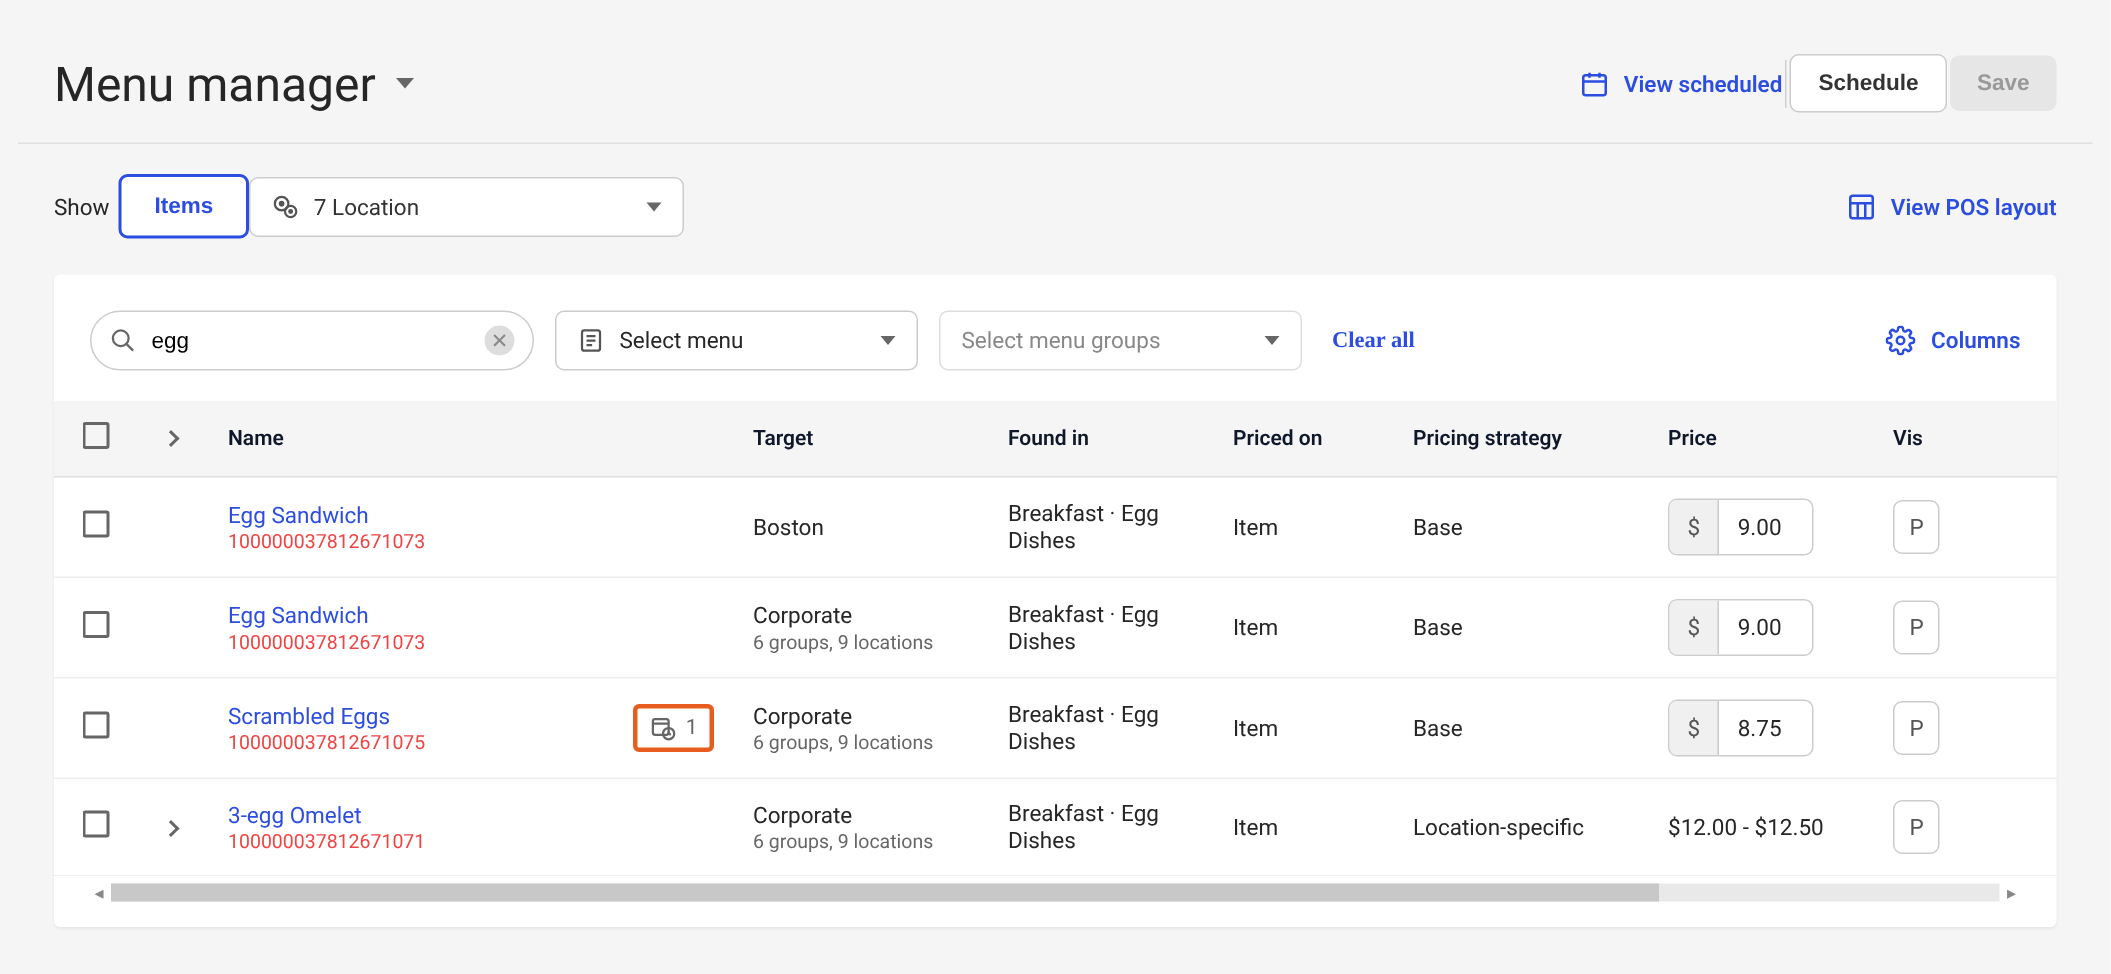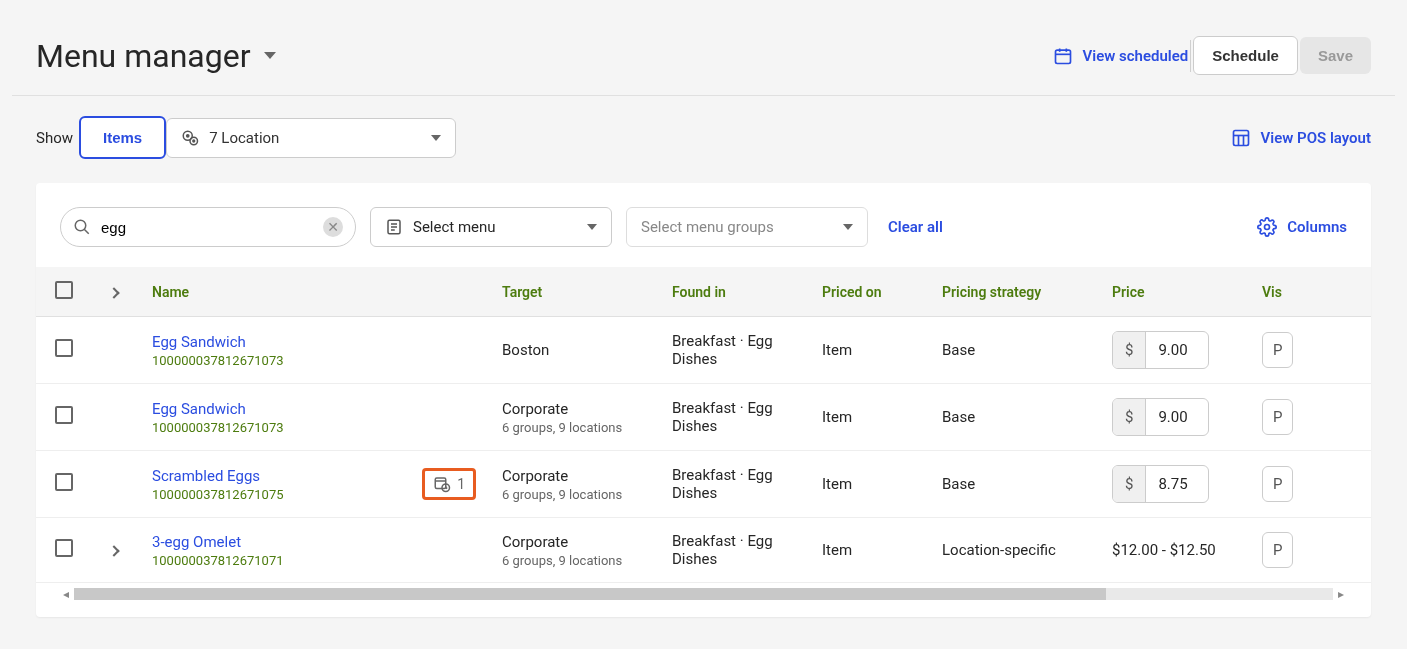--- a/index.html
+++ b/index.html
@@ -70,35 +70,35 @@
       display: inline-flex; align-items: center; justify-content: space-between;
       border: 1px solid #ccc; border-radius: 6px;
       padding: 10px 14px; width: 242px; cursor: pointer; font-size: 15px;
     }
     .select-box.placeholder { color: #888; border-color: #ddd; }
     .spacer { flex: 1; }
     .table-wrap { overflow-x: auto; }
     table { border-collapse: collapse; width: 100%; min-width: 1340px; }
     th, td { text-align: left; padding: 14px 16px; vertical-align: middle; }
     thead tr { background: #f5f5f5; }
-    th { font-weight: 600; font-size: 14px; color: #4d7c0f; border-bottom: 1px solid #e0e0e0; }
+    th { font-weight: 600; font-size: 14px; color: #0f172a; border-bottom: 1px solid #e0e0e0; }
     tbody td { border-bottom: 1px solid #eee; font-size: 15px; }
     .col-check { width: 56px; text-align: center; }
     .col-expand { width: 44px; text-align: center; }
     .checkbox {
       width: 18px; height: 18px; border: 2px solid #666; border-radius: 2px;
       display: inline-block; cursor: pointer;
     }
     .chevron-right-icon {
       display: inline-block; width: 8px; height: 8px;
       border-right: 2px solid #666; border-top: 2px solid #666;
       transform: rotate(45deg);
     }
     .item-name { color: #2b4de0; font-weight: 400; font-size: 15px; }
-    .item-id { color: #4d7c0f; font-size: 13px; margin-top: 2px; }
+    .item-id { color: #ef4444; font-size: 13px; margin-top: 2px; }
     .sub-text { color: #666; font-size: 13px; margin-top: 2px; }
     .price-input {
       display: inline-flex; align-items: stretch; border: 1px solid #ccc;
       border-radius: 6px; overflow: hidden; height: 38px;
     }
     .price-prefix {
       background: #f0f0f0; padding: 0 12px; display: inline-flex; align-items: center;
       border-right: 1px solid #ccc; color: #555;
     }
     .price-val { padding: 0 16px 0 12px; display: inline-flex; align-items: center; min-width: 62px; }
@@ -192,21 +192,21 @@
               <line x1="8" y1="16" x2="13" y2="16"></line>
             </svg>
           <span>Select menu</span>
         </span>
         <span class="caret-sm"></span>
       </div>
       <div class="select-box placeholder">
         <span>Select menu groups</span>
         <span class="caret-sm"></span>
       </div>
-      <a class="link-blue" style="margin-left:6px;">Clear all</a>
+      <a class="link-blue" style="margin-left:6px;font-family:Liberation Serif, serif;">Clear all</a>
       <span class="spacer"></span>
       <a class="link-blue">
         <svg width="20" height="20" viewBox="0 0 24 24" fill="none" stroke="#2b4de0" stroke-width="2">
             <circle cx="12" cy="12" r="3"></circle>
             <path d="M19.4 15a1.7 1.7 0 0 0 .34 1.87l.06.06a2 2 0 1 1-2.83 2.83l-.06-.06a1.7 1.7 0 0 0-1.87-.34 1.7 1.7 0 0 0-1 1.56V21a2 2 0 1 1-4 0v-.09a1.7 1.7 0 0 0-1-1.56 1.7 1.7 0 0 0-1.87.34l-.06.06a2 2 0 1 1-2.83-2.83l.06-.06a1.7 1.7 0 0 0 .34-1.87 1.7 1.7 0 0 0-1.56-1H3a2 2 0 1 1 0-4h.09a1.7 1.7 0 0 0 1.56-1 1.7 1.7 0 0 0-.34-1.87l-.06-.06a2 2 0 1 1 2.83-2.83l.06.06a1.7 1.7 0 0 0 1.87.34H9a1.7 1.7 0 0 0 1-1.56V3a2 2 0 1 1 4 0v.09a1.7 1.7 0 0 0 1 1.56 1.7 1.7 0 0 0 1.87-.34l.06-.06a2 2 0 1 1 2.83 2.83l-.06.06a1.7 1.7 0 0 0-.34 1.87V9a1.7 1.7 0 0 0 1.56 1H21a2 2 0 1 1 0 4h-.09a1.7 1.7 0 0 0-1.56 1z"></path>
           </svg>
         <span>Columns</span>
       </a>
     </div>
 

